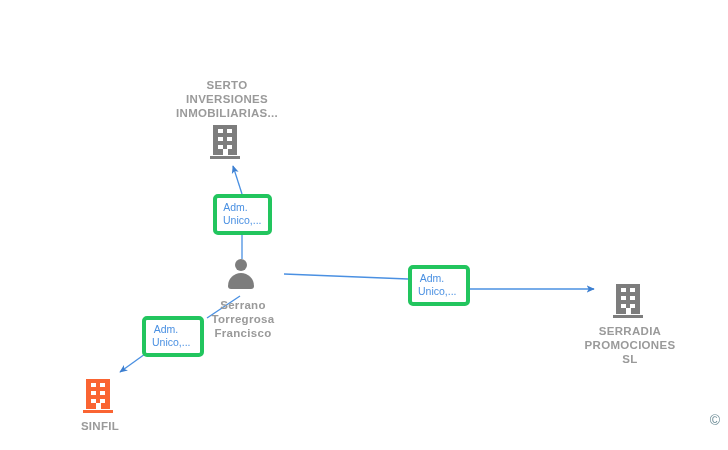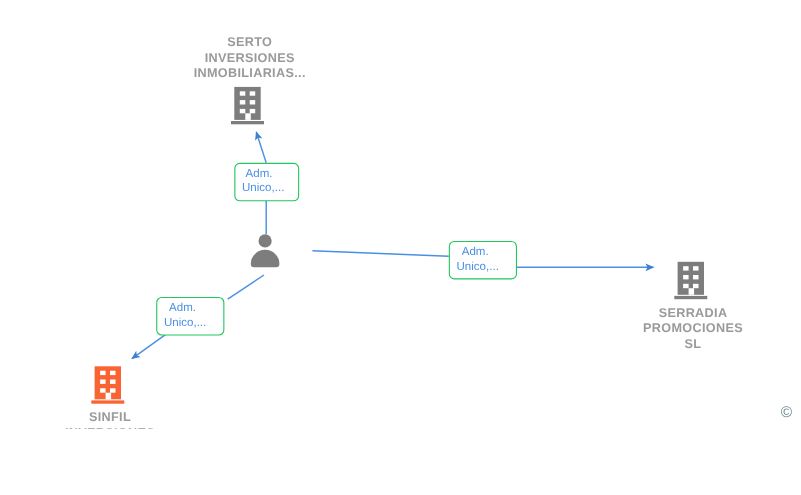--- a/index.html
+++ b/index.html
@@ -9,20 +9,21 @@
   }
   body {
     font-family: "Liberation Sans", sans-serif;
   }
   #canvas {
     position: relative;
     width: 728px;
     height: 390px;
     background: #ffffff;
     overflow: hidden;
+    margin-top: 46px;
   }
   #edges {
     position: absolute;
     left: 0;
     top: 0;
     width: 728px;
     height: 450px;
     pointer-events: none;
   }
 
@@ -115,21 +116,21 @@
     width: 26px;
     height: 16px;
     background: currentColor;
     border-radius: 13px 13px 3px 3px;
   }
 
   
   .chip {
     position: absolute;
     box-sizing: border-box;
-    border: 1px solid #22c55e;
+    border: 4px solid #22c55e;
     border-radius: 5px;
     background: #ffffff;
     color: #4a90e2;
     font-size: 10.5px;
     line-height: 13px;
     text-align: center;
     padding: 3px 20px 4px 6px;
     white-space: pre-line;
     z-index: 5;
   }
@@ -204,20 +205,23 @@
     </div>
   </div>
 
   <div class="node" style="left:168px; top:212px;">
     <div class="glyph">
       <div class="person">
         <div class="head"></div>
         <div class="torso"></div>
       </div>
     </div>
+    <div class="caption below">Serrano
+Torregrosa
+Francisco</div>
   </div>
 
   <div class="node" style="left:555px; top:238px;">
     <div class="glyph">
       <div class="bldg" style="color:#7d7d7d;">
         <div class="body"></div>
         <div class="base"></div>
         <div class="win" style="left:8px;  top:4px;"></div>
         <div class="win" style="left:17px; top:4px;"></div>
         <div class="win" style="left:8px;  top:12px;"></div>

